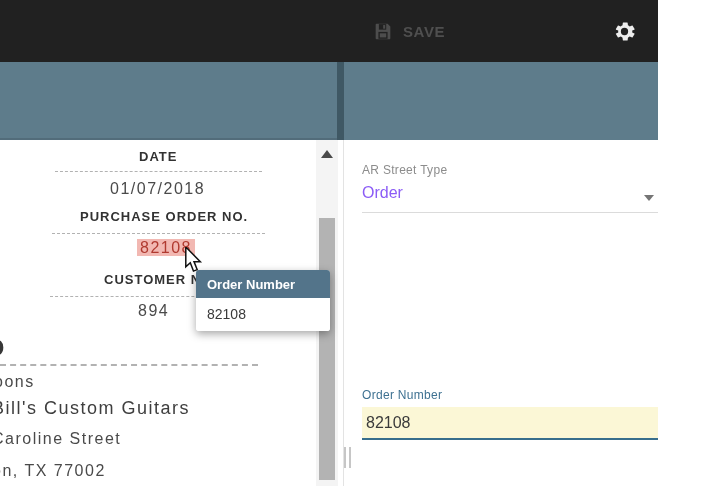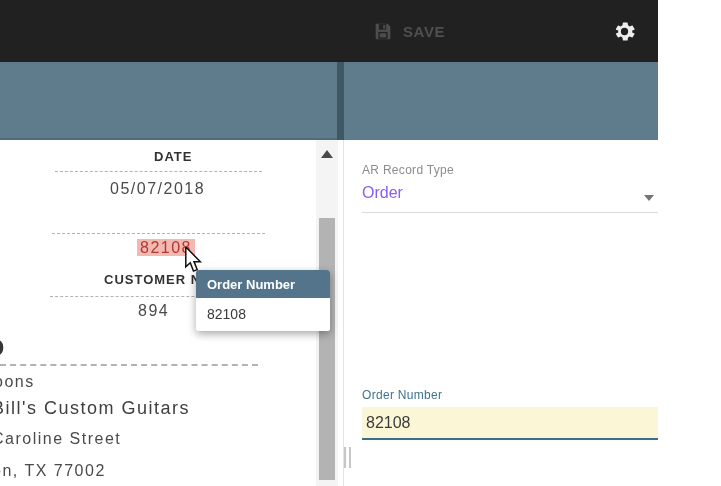--- a/index.html
+++ b/index.html
@@ -159,24 +159,25 @@
         <path fill="#fff" d="M19 3h-4.2A2.8 2.8 0 0 0 12 1a2.8 2.8 0 0 0-2.8 2H5a1.6 1.6 0 0 0-1.6 1.6v18A1.6 1.6 0 0 0 5 24.2h14a1.6 1.6 0 0 0 1.6-1.6v-18A1.6 1.6 0 0 0 19 3zm-7 0a1 1 0 1 1 0 2 1 1 0 0 1 0-2z"></path>
         <rect x="7" y="9.6" width="10" height="1.9" fill="#5e7c8b"></rect>
         <rect x="7" y="13.6" width="10" height="1.9" fill="#5e7c8b"></rect>
         <rect x="7" y="17.6" width="7" height="1.9" fill="#5e7c8b"></rect>
       </svg>
     </span>
 
   </div>
 
   <div class="doc-pane">
-    <div class="doc-text doc-h" style="left:154px; top:9px;text-align:right;">DATE</div>
+    <div class="doc-text doc-h" style="left:139px; top:9px;text-align:right;">DATE</div>
     <div class="hairline" style="left:55px; top:31px; width:207px;"></div>
-    <div class="doc-text doc-v" style="left:110px; top:40px;">05/07/2018</div>
-
+    <div class="doc-text doc-v" style="left:110px; top:40px;">01/07/2018</div>
+
+    <div class="doc-text doc-h" style="left:80px; top:69px;">PURCHASE ORDER NO.</div>
     <div class="hairline" style="left:52px; top:93px; width:213px;"></div>
     <div class="doc-text doc-v" style="left:137px; top:99px;">
       <span class="po-highlight">82108</span>
     </div>
 
     <div class="doc-text doc-h" style="left:104px; top:132px;">CUSTOMER NO.</div>
     <div class="hairline" style="left:50px; top:156px; width:215px;"></div>
     <div class="doc-text doc-v" style="left:138px; top:162px;">894</div>
 
     <div class="doc-text" style="left:-13px; top:194px; font-size:24px; font-weight:bold; color:#373737;">D</div>
@@ -201,21 +202,21 @@
 
   <div class="cursor">
     <svg width="22" height="26" viewBox="0 0 14 19">
       <polygon points="1,0 1,14.5 4.3,11.5 6.6,17.6 9.3,16.5 7,10.7 11.6,10.7" fill="#fff" stroke="#111" stroke-width="1.1"></polygon>
     </svg>
   </div>
 
   <div class="panel">
 
     <div class="field f1">
-      <div class="field-label">AR Record Type</div>
+      <div class="field-label">AR Street Type</div>
       <div class="field-value">Order</div>
       <div class="field-underline"></div>
       <div class="dd-caret"></div>
     </div>
 
 
     <div class="field f3">
       <div class="field-label">Order Number</div>
       <div class="field-input">82108</div>
     </div>

